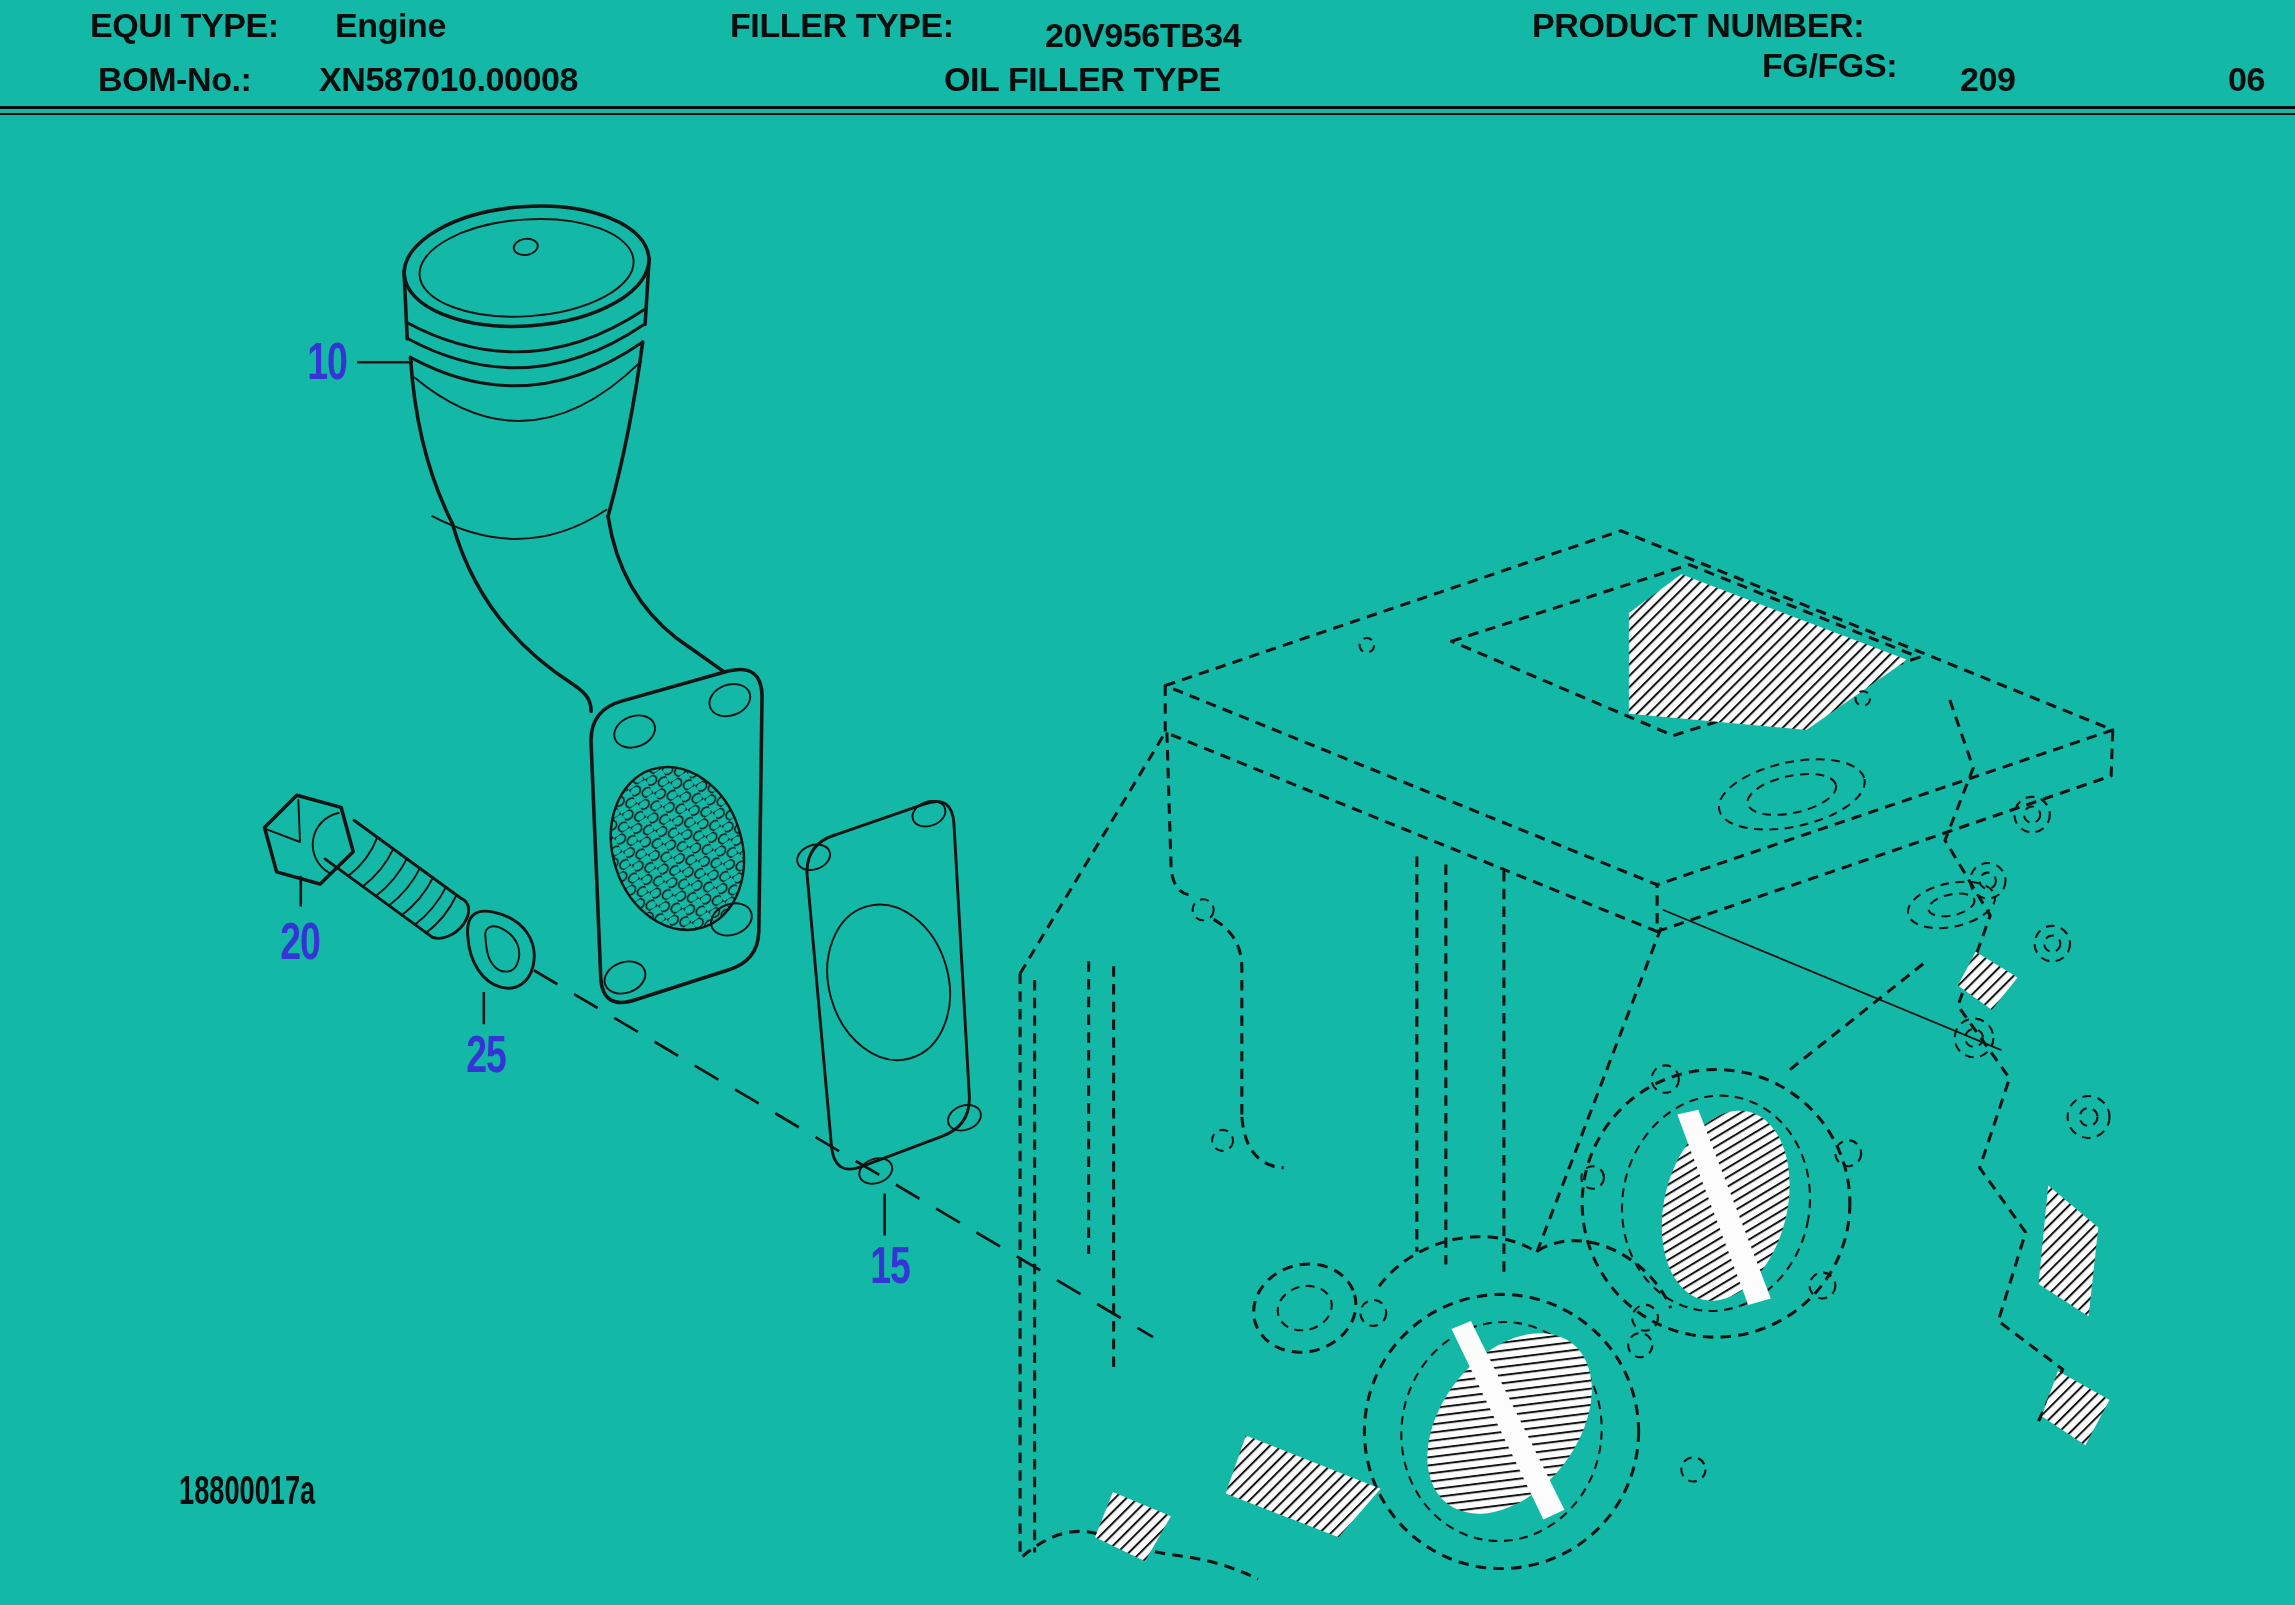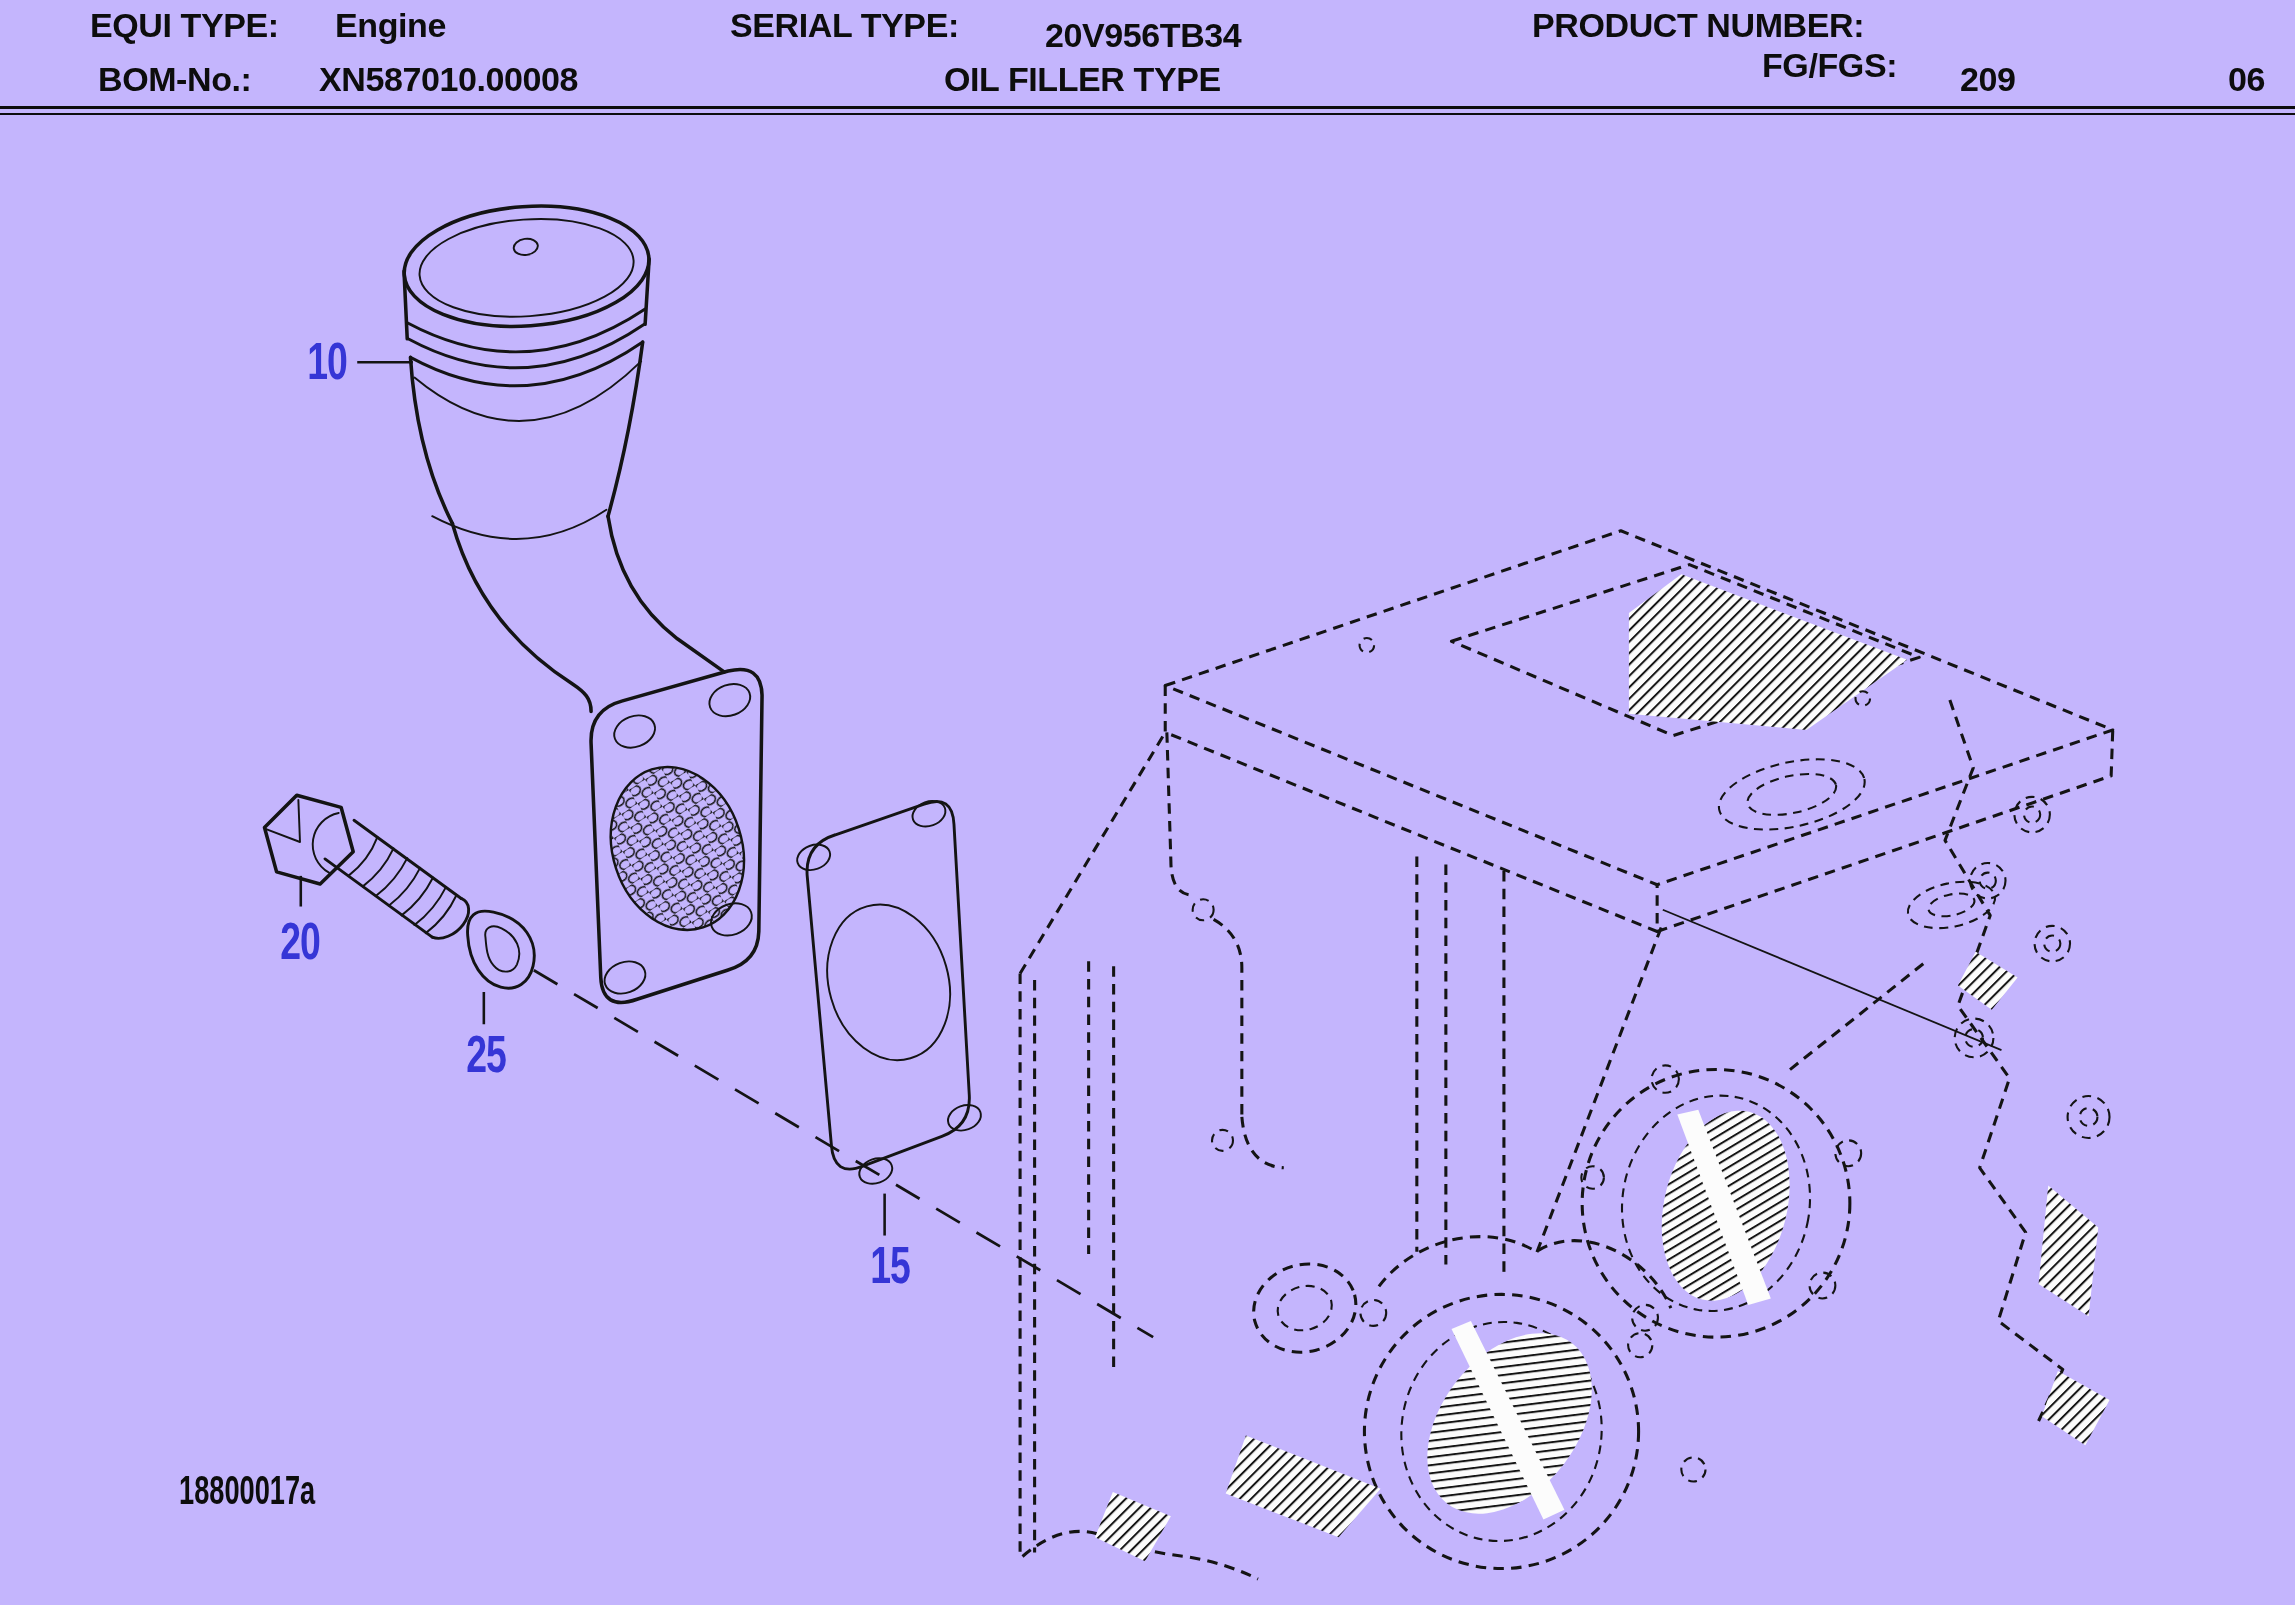--- a/index.html
+++ b/index.html
@@ -1,16 +1,16 @@
 <!DOCTYPE html>
 <html style="font-size:13px"><head>
 <meta charset="utf-8">
 <style>
   html,body{margin:0;padding:0;background:#e9e9e9;}
-  #page{position:relative;width:2295px;height:1605px;background:#c4b5fd;
+  #page{position:relative;width:2295px;height:1605px;background:#14b8a6;
         font-family:"Liberation Sans",sans-serif;overflow:hidden;text-align:center;}
   .hdr{position:absolute;font-weight:bold;font-size:34px;line-height:1.1;
        color:#0d0d0d;letter-spacing:-0.4px;white-space:nowrap;}
   .rule{position:absolute;left:0;width:2295px;background:#0d0d0d;}
   .callout{position:absolute;font-weight:bold;font-size:52px;white-space:nowrap;
            transform:translate(-50%,-50%) scaleX(0.72);letter-spacing:-1.6px;}
   .dwgno{position:absolute;font-weight:bold;font-size:40px;color:#0d0d0d;
          transform:scaleX(0.68);transform-origin:left center;white-space:nowrap;}
   svg{position:absolute;left:0;top:0;}
   .s  {fill:none;stroke:#141414;stroke-width:3.6;stroke-linecap:round;stroke-linejoin:round;}
@@ -22,21 +22,21 @@
   .ld {stroke:#141414;stroke-width:3.2;}
   .dl {fill:none;stroke:#141414;stroke-width:3.4;stroke-dasharray:34 24;}
 </style>
 </head>
 <body>
 
 <div id="page">
 
   <div class="hdr" style="left:90px;top:6.5px">EQUI TYPE:</div>
   <div class="hdr" style="left:335px;top:6.5px">Engine</div>
-  <div class="hdr" style="left:730px;top:6.5px">SERIAL TYPE:</div>
+  <div class="hdr" style="left:730px;top:6.5px">FILLER TYPE:</div>
   <div class="hdr" style="left:1045px;top:17px">20V956TB34</div>
   <div class="hdr" style="left:1532px;top:6.5px">PRODUCT NUMBER:</div>
   <div class="hdr" style="left:1871px;top:6.5px"></div>
 
   <div class="hdr" style="left:98px;top:61px">BOM-No.:</div>
   <div class="hdr" style="left:319px;top:61px">XN587010.00008</div>
   <div class="hdr" style="left:944px;top:61px">OIL FILLER TYPE</div>
   <div class="hdr" style="left:1762px;top:47px">FG/FGS:</div>
   <div class="hdr" style="left:1960px;top:61px">209</div>
   <div class="hdr" style="left:2228px;top:61px">06</div>

